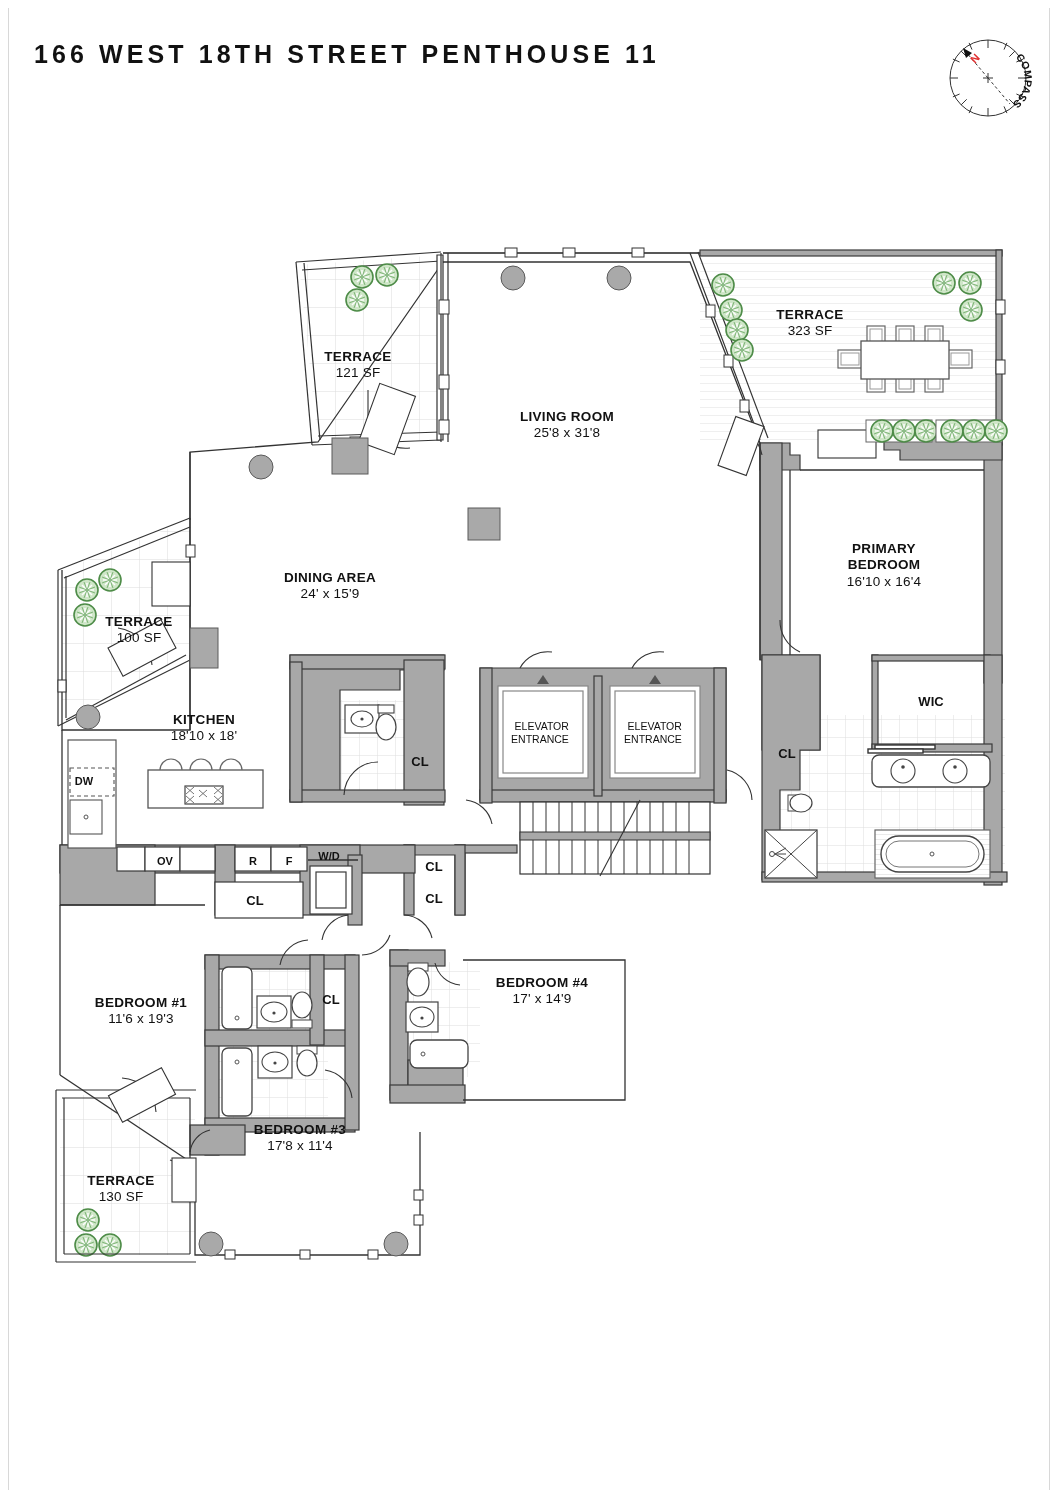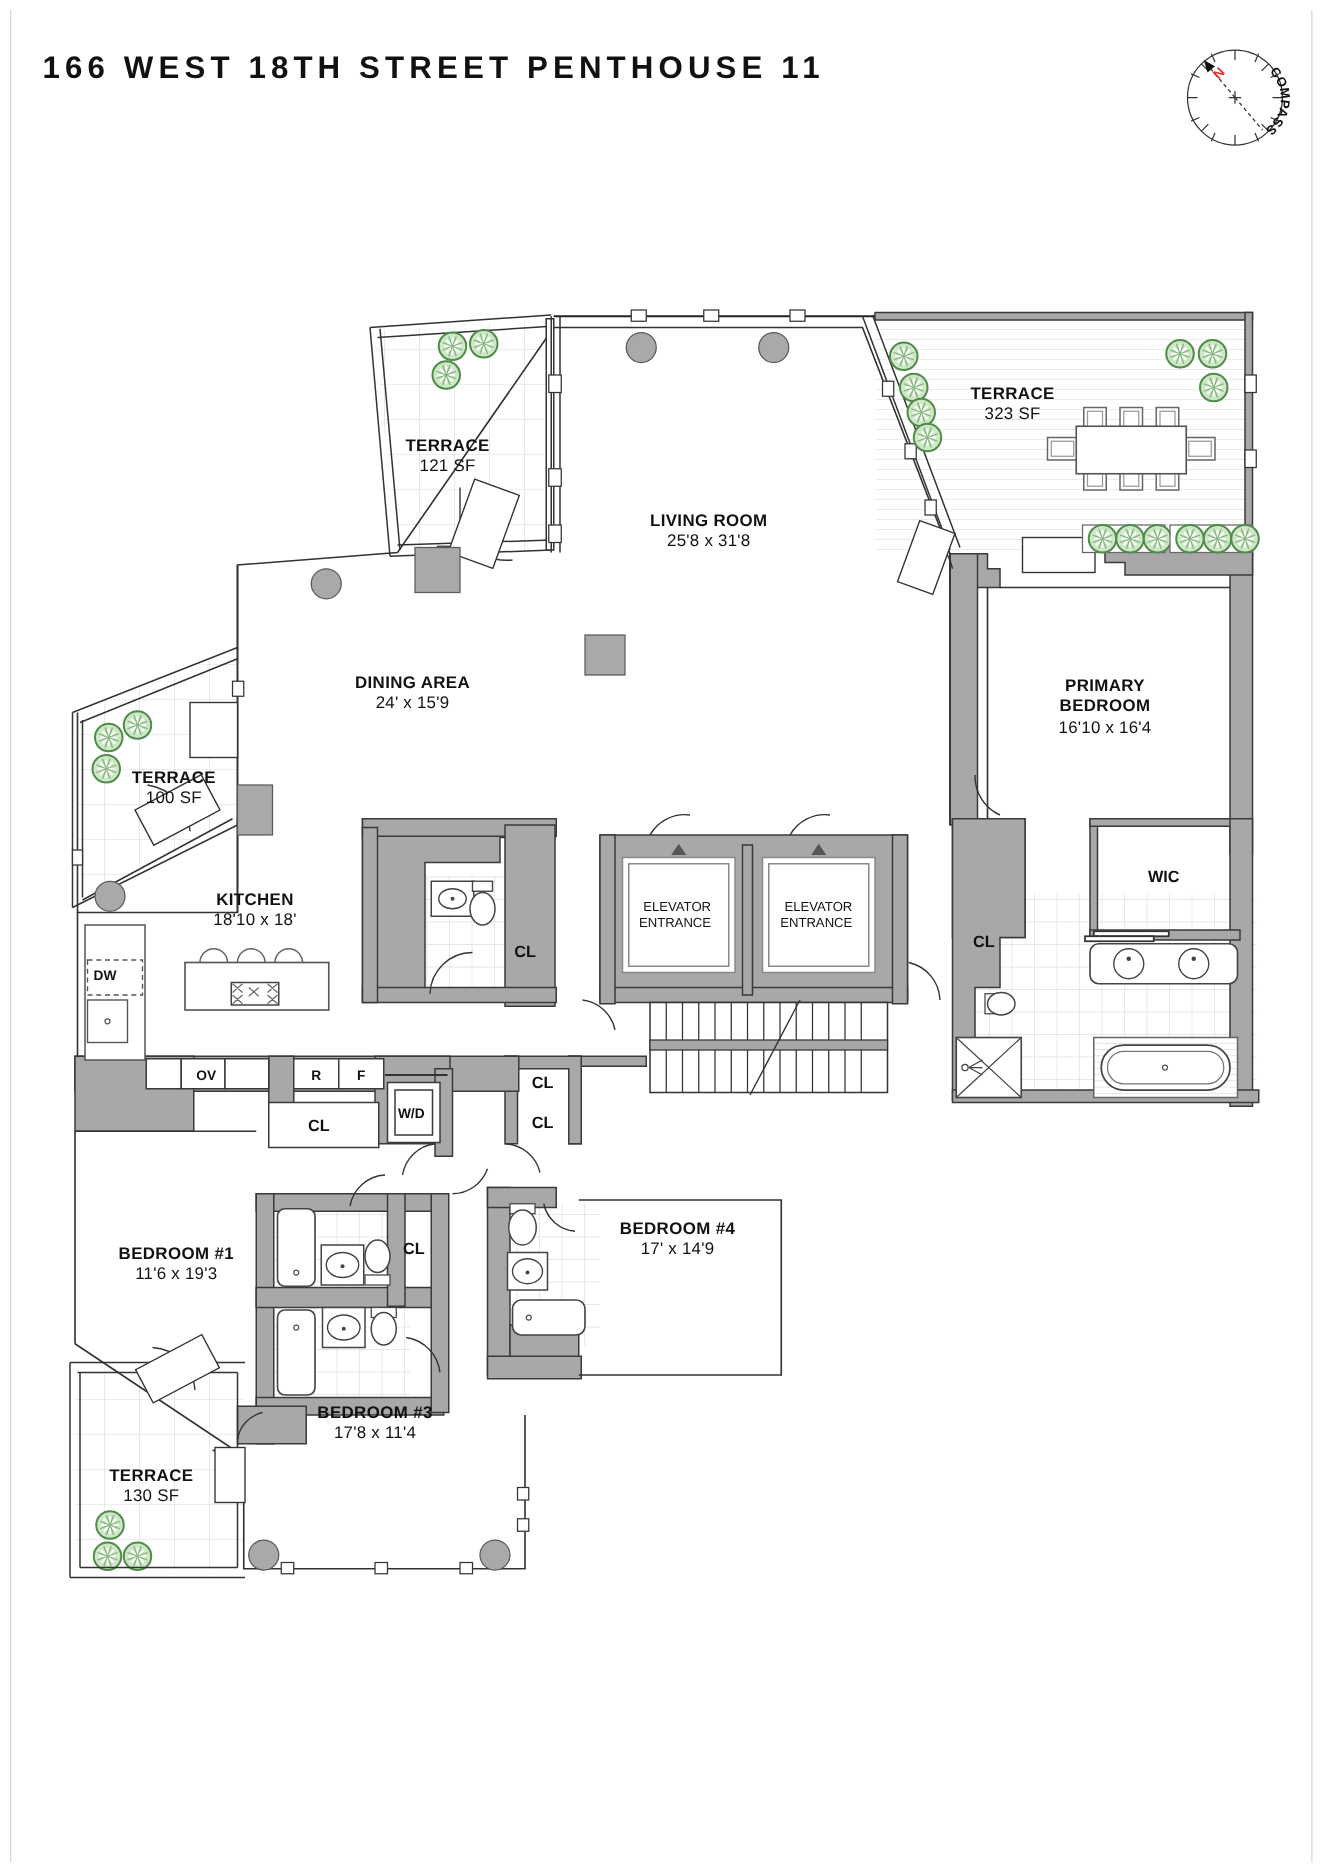--- a/index.html
+++ b/index.html
@@ -501,21 +501,21 @@
     <g fill="#fff" stroke="#333" stroke-width="1">
       <rect x="996" y="300" width="9" height="14"></rect>
       <rect x="996" y="360" width="9" height="14"></rect>
     </g>
   </svg>
 
   <div class="lbl" style="left:567px;top:395px">
     <div class="nm">LIVING ROOM</div>
     <div class="dm">25'8 x 31'8</div>
   </div>
-  <div class="lbl" style="left:330px;top:524px">
+  <div class="lbl" style="left:330px;top:556px">
     <div class="nm">DINING AREA</div>
     <div class="dm">24' x 15'9</div>
   </div>
   <div class="lbl" style="left:204px;top:698px">
     <div class="nm">KITCHEN</div>
     <div class="dm">18'10 x 18'</div>
   </div>
   <div class="lbl" style="left:884px;top:527px">
     <div class="nm" style="white-space:normal;max-width:110px">PRIMARY BEDROOM</div>
     <div class="dm">16'10 x 16'4</div>
@@ -556,18 +556,18 @@
     ELEVATOR<br>ENTRANCE</div>
 
   <div class="tag" style="left:420px;top:761px">CL</div>
   <div class="tag" style="left:787px;top:753px">CL</div>
   <div class="tag" style="left:434px;top:866px">CL</div>
   <div class="tag" style="left:434px;top:898px">CL</div>
   <div class="tag" style="left:255px;top:900px">CL</div>
   <div class="tag" style="left:331px;top:999px">CL</div>
   <div class="tag" style="left:931px;top:701px">WIC</div>
 
-  <div class="tag app" style="left:329px;top:891px">W/D</div>
+  <div class="tag app" style="left:329px;top:856px">W/D</div>
   <div class="tag app" style="left:84px;top:781px">DW</div>
   <div class="tag app" style="left:165px;top:861px">OV</div>
   <div class="tag app" style="left:253px;top:861px">R</div>
   <div class="tag app" style="left:289px;top:861px">F</div>
 </div>
 
 </body></html>

